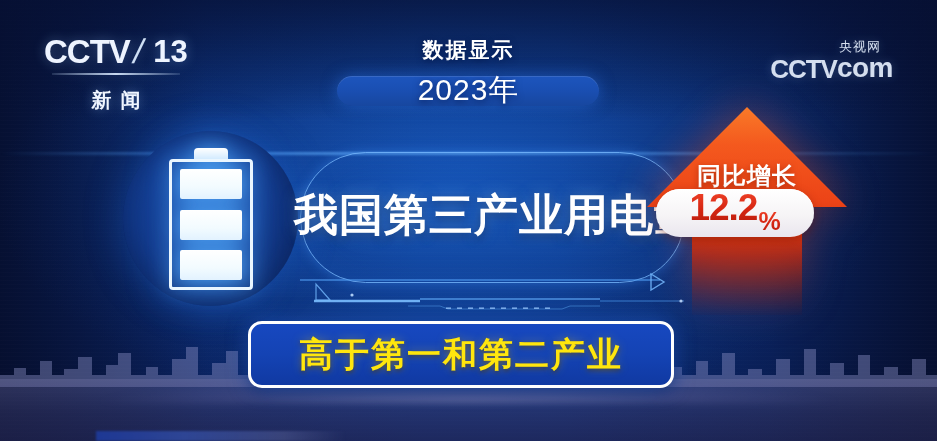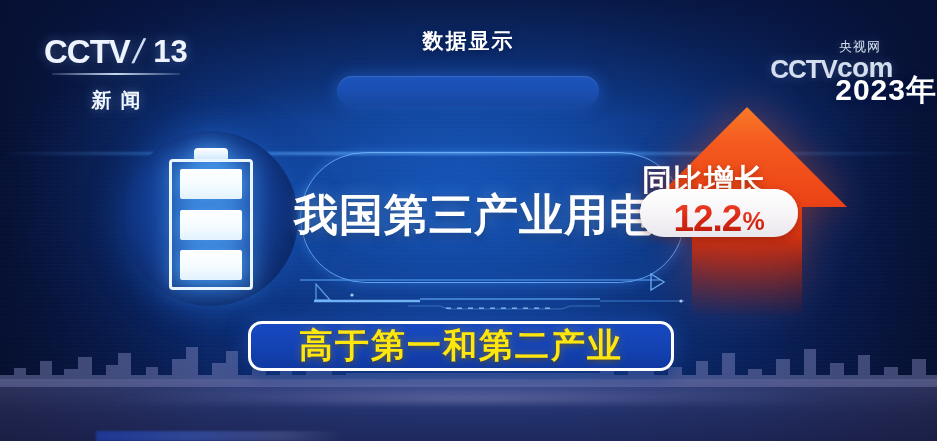--- a/index.html
+++ b/index.html
@@ -102,33 +102,33 @@
     font-size:26px;font-weight:bold;color:#dfe9f8;letter-spacing:-1px;line-height:1;
   }
   .logocom-com{
     font-size:28px;font-weight:bold;color:#dfe9f8;letter-spacing:-.5px;line-height:1;margin-left:-2px;
   }
   .logocom-right{display:flex;flex-direction:column;margin-left:2px;}
   .logocom-cn{font-size:13px;font-weight:normal;color:#dfe9f8;letter-spacing:1px;line-height:1.05;}
 
   
   .hdr-sub{
-    position:absolute;left:0;right:0;top:27px;text-align:center;
+    position:absolute;left:0;right:0;top:36px;text-align:center;
     font-size:21px;font-weight:bold;color:#ffffff;letter-spacing:2px;
     text-shadow:0 2px 6px rgba(0,20,70,.7);
   }
   .hdr-pill{
     position:absolute;left:337px;top:76px;width:262px;height:30px;
     border-radius:15px;
     background:linear-gradient(180deg, #1d55bd 0%, #1a4fb3 45%, #17479f 100%);
     box-shadow:0 0 16px rgba(40,110,220,.55), inset 0 1px 0 rgba(255,255,255,.12);
   }
   .hdr-year{
-    position:absolute;left:0;right:0;top:70px;text-align:right;
-    font-size:30px;font-weight:bold;color:#ffffff;letter-spacing:1px;
+    position:absolute;left:0;right:0;top:70px;text-align:center;
+    font-size:30px;font-weight:normal;color:#ffffff;letter-spacing:1px;
     text-shadow:0 2px 7px rgba(0,18,70,.75);
   }
 
   
   .batt-circle{
     position:absolute;left:123px;top:131px;width:175px;height:175px;
     border-radius:50%;
     background:radial-gradient(circle at 42% 34%, #15449c 0%, #12398a 45%, #0e2d72 75%, #0d2763 100%);
     box-shadow:0 0 38px rgba(30,100,210,.40), inset 0 0 30px rgba(10,30,80,.5);
   }
@@ -170,48 +170,48 @@
   .hud{position:absolute;left:300px;top:278px;width:400px;height:32px;}
   .hud svg{display:block;}
 
   
   .arrow-wrap{
     position:absolute;left:642px;top:103px;width:210px;height:215px;
   }
   .arrow-wrap svg{display:block;filter:drop-shadow(0 0 22px rgba(230,70,25,.45));}
 
   .arrow-label{
-    position:absolute;left:642px;top:160px;width:210px;
-    font-size:30px;font-weight:bold;color:#ffffff;letter-spacing:1px;
+    position:absolute;left:642px;top:160px;width:210px;text-align:center;
+    font-size:24px;font-weight:bold;color:#ffffff;letter-spacing:1px;
     text-shadow:0 2px 6px rgba(120,20,0,.55);
   }
   .pct-pill{
-    position:absolute;left:640px;top:189px;width:158px;height:48px;
+    position:absolute;left:656px;top:189px;width:158px;height:48px;
     border-radius:24px;
     background:linear-gradient(180deg,#ffffff 0%,#f6f4f6 55%,#e9e6ee 100%);
     box-shadow:0 3px 10px rgba(90,15,0,.35), inset 0 1px 0 #fff;
-    display:flex;align-items:flex-end;justify-content:center;
+    display:flex;align-items:flex-start;justify-content:center;
   }
   .pct-val{
     font-size:37px;font-weight:bold;line-height:1;letter-spacing:-1px;
     background:linear-gradient(180deg,#f1442a 0%,#d62612 55%,#b81c0c 100%);
     -webkit-background-clip:text;background-clip:text;color:transparent;
     -webkit-text-fill-color:transparent;
   }
   .pct-sym{
     font-size:25px;font-weight:bold;line-height:1;margin-left:1px;
     background:linear-gradient(180deg,#f1442a 0%,#d62612 55%,#b81c0c 100%);
     -webkit-background-clip:text;background-clip:text;color:transparent;
     -webkit-text-fill-color:transparent;
     align-self:flex-end;margin-bottom:3px;
   }
 
   
   .bottom-box{
-    position:absolute;left:248px;top:321px;width:426px;height:50px;
+    position:absolute;left:248px;top:321px;width:426px;height:67px;
     border-radius:14px;
     border:3px solid #ffffff;
     background:linear-gradient(180deg,#1748c0 0%,#1443b4 50%,#1039a2 100%);
     box-shadow:0 0 20px rgba(40,110,230,.55), 0 4px 14px rgba(0,10,50,.5);
     display:flex;align-items:center;justify-content:center;
   }
   .bottom-text{
     font-size:34px;font-weight:bold;color:#ffe60d;letter-spacing:2px;
     text-shadow:0 0 10px rgba(255,220,40,.35), 0 2px 4px rgba(60,40,0,.55);
     white-space:nowrap;

